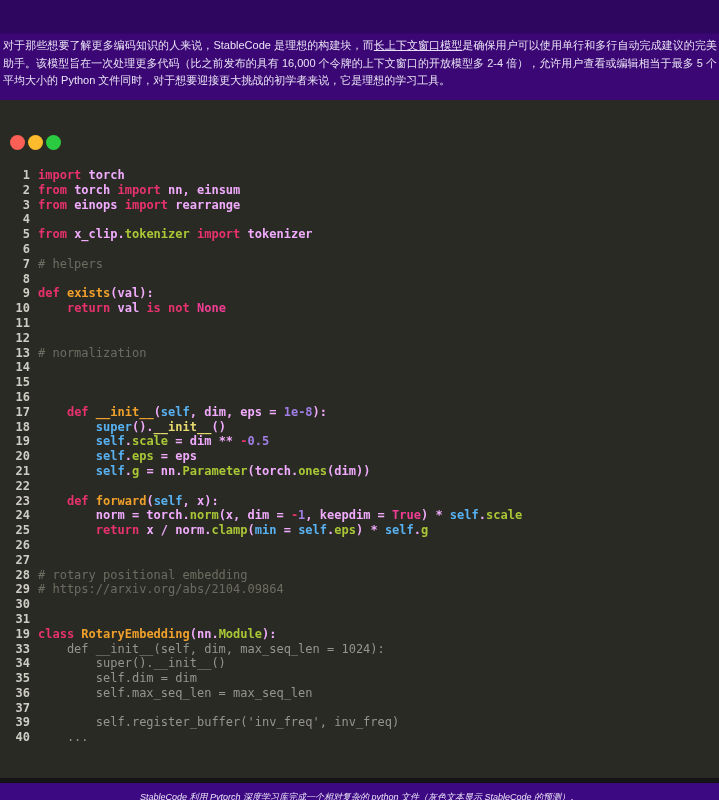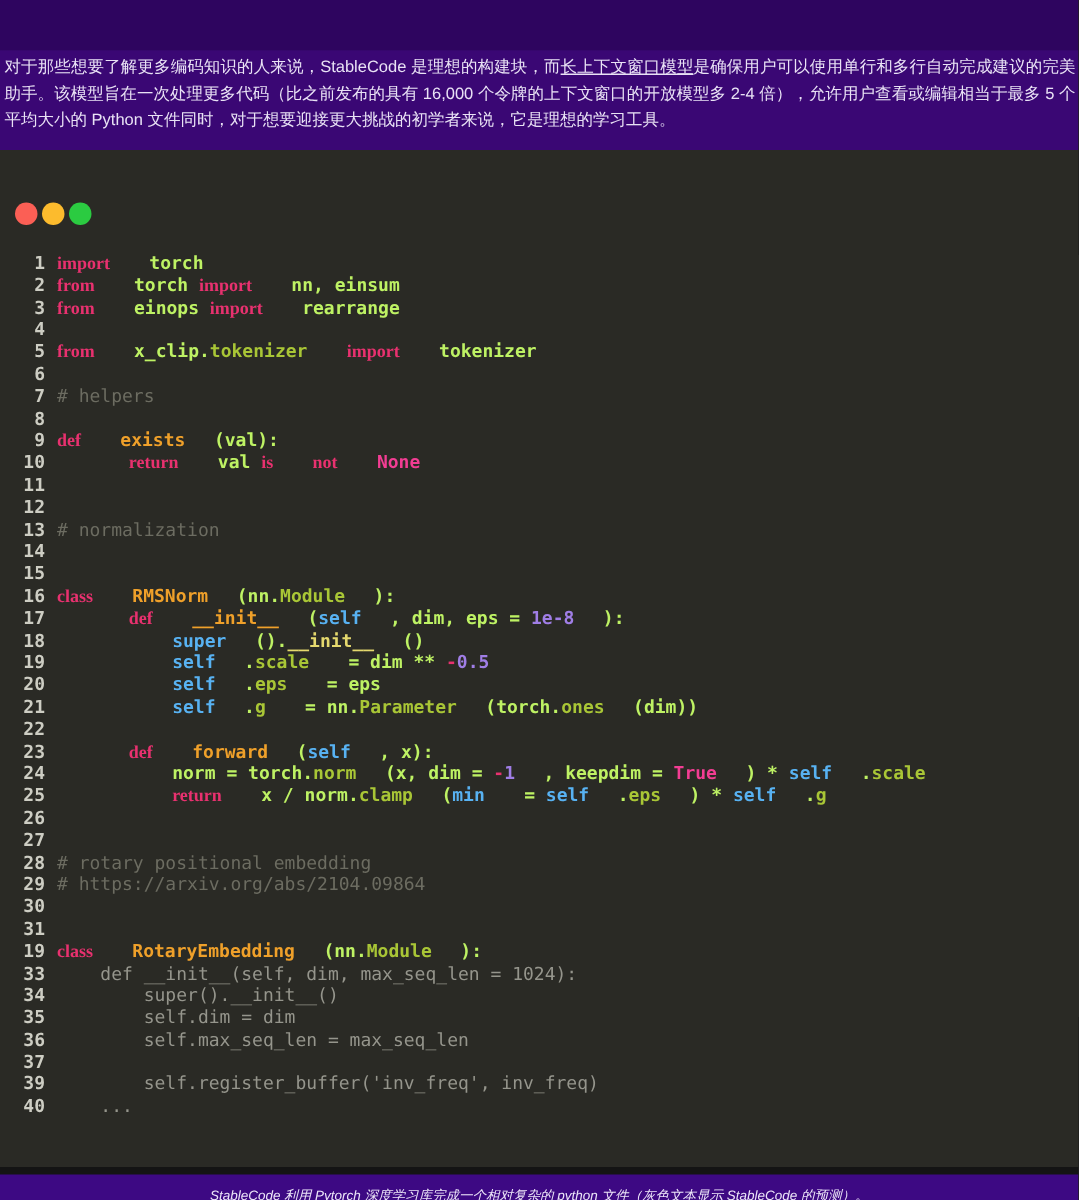--- a/index.html
+++ b/index.html
@@ -71,29 +71,29 @@
     width: 30px;
     text-align: right;
     color: #cdcdc3;
     flex: 0 0 30px;
   }
   .lc {
     padding-left: 8px;
     white-space: pre;
   }
   
-  .tk-k { color: #e8316f; font-family: Liberation Serif, serif; }            
+  .tk-k { color: #e8316f; }            
   .tk-K { color: #f23d93; }            
   .tk-f { color: #efa02a; }            
   .tk-g { color: #a9c636; }            
   .tk-b { color: #58b2f2; }            
   .tk-n { color: #a07ee6; }            
   .tk-o { color: #e8316f; }            
   .tk-y { color: #e5d96e; }            
-  .tk-p { color: #bef264; margin-left: 19px; }            
+  .tk-p { color: #f0abfc; }            
   .tk-c { color: #6c6c61; font-weight: normal; }  
   .tk-d { color: #95958c; font-weight: normal; }  
 
   
   .gap-strip { width: 719px; height: 5px; background: #141414; }
   .footer {
     width: 719px;
     height: 29px;
     background: #3d0983;
     color: #ece5f8;
@@ -126,21 +126,21 @@
       <div class="code-line"><span class="ln">6</span><span class="lc"></span></div>
       <div class="code-line"><span class="ln">7</span><span class="lc"><span class="tk-c"># helpers</span></span></div>
       <div class="code-line"><span class="ln">8</span><span class="lc"></span></div>
       <div class="code-line"><span class="ln">9</span><span class="lc"><span class="tk-k">def</span><span class="tk-p"> </span><span class="tk-f">exists</span><span class="tk-p">(val):</span></span></div>
       <div class="code-line"><span class="ln">10</span><span class="lc"><span class="tk-p">    </span><span class="tk-k">return</span><span class="tk-p"> val </span><span class="tk-k">is</span><span class="tk-p"> </span><span class="tk-k">not</span><span class="tk-p"> </span><span class="tk-K">None</span></span></div>
       <div class="code-line"><span class="ln">11</span><span class="lc"></span></div>
       <div class="code-line"><span class="ln">12</span><span class="lc"></span></div>
       <div class="code-line"><span class="ln">13</span><span class="lc"><span class="tk-c"># normalization</span></span></div>
       <div class="code-line"><span class="ln">14</span><span class="lc"></span></div>
       <div class="code-line"><span class="ln">15</span><span class="lc"></span></div>
-      <div class="code-line"><span class="ln">16</span><span class="lc"><span class="tk-k">class</span><span class="tk-p"> </span><span class="tk-f">RMSNorm</span><span class="tk-p">(nn.</span><span class="tk-g">Module</span><span class="tk-p">):</span></span></div>
+      <div class="code-line"><span class="ln">16</span></div>
       <div class="code-line"><span class="ln">17</span><span class="lc"><span class="tk-p">    </span><span class="tk-k">def</span><span class="tk-p"> </span><span class="tk-f">__init__</span><span class="tk-p">(</span><span class="tk-b">self</span><span class="tk-p">, dim, eps = </span><span class="tk-n">1e-8</span><span class="tk-p">):</span></span></div>
       <div class="code-line"><span class="ln">18</span><span class="lc"><span class="tk-p">        </span><span class="tk-b">super</span><span class="tk-p">().</span><span class="tk-y">__init__</span><span class="tk-p">()</span></span></div>
       <div class="code-line"><span class="ln">19</span><span class="lc"><span class="tk-p">        </span><span class="tk-b">self</span><span class="tk-p">.</span><span class="tk-g">scale</span><span class="tk-p"> = dim ** </span><span class="tk-o">-</span><span class="tk-n">0.5</span></span></div>
       <div class="code-line"><span class="ln">20</span><span class="lc"><span class="tk-p">        </span><span class="tk-b">self</span><span class="tk-p">.</span><span class="tk-g">eps</span><span class="tk-p"> = eps</span></span></div>
       <div class="code-line"><span class="ln">21</span><span class="lc"><span class="tk-p">        </span><span class="tk-b">self</span><span class="tk-p">.</span><span class="tk-g">g</span><span class="tk-p"> = nn.</span><span class="tk-g">Parameter</span><span class="tk-p">(torch.</span><span class="tk-g">ones</span><span class="tk-p">(dim))</span></span></div>
       <div class="code-line"><span class="ln">22</span><span class="lc"></span></div>
       <div class="code-line"><span class="ln">23</span><span class="lc"><span class="tk-p">    </span><span class="tk-k">def</span><span class="tk-p"> </span><span class="tk-f">forward</span><span class="tk-p">(</span><span class="tk-b">self</span><span class="tk-p">, x):</span></span></div>
       <div class="code-line"><span class="ln">24</span><span class="lc"><span class="tk-p">        norm = torch.</span><span class="tk-g">norm</span><span class="tk-p">(x, dim = </span><span class="tk-o">-</span><span class="tk-n">1</span><span class="tk-p">, keepdim = </span><span class="tk-K">True</span><span class="tk-p">) * </span><span class="tk-b">self</span><span class="tk-p">.</span><span class="tk-g">scale</span></span></div>
       <div class="code-line"><span class="ln">25</span><span class="lc"><span class="tk-p">        </span><span class="tk-k">return</span><span class="tk-p"> x / norm.</span><span class="tk-g">clamp</span><span class="tk-p">(</span><span class="tk-b">min</span><span class="tk-p"> = </span><span class="tk-b">self</span><span class="tk-p">.</span><span class="tk-g">eps</span><span class="tk-p">) * </span><span class="tk-b">self</span><span class="tk-p">.</span><span class="tk-g">g</span></span></div>
       <div class="code-line"><span class="ln">26</span><span class="lc"></span></div>

